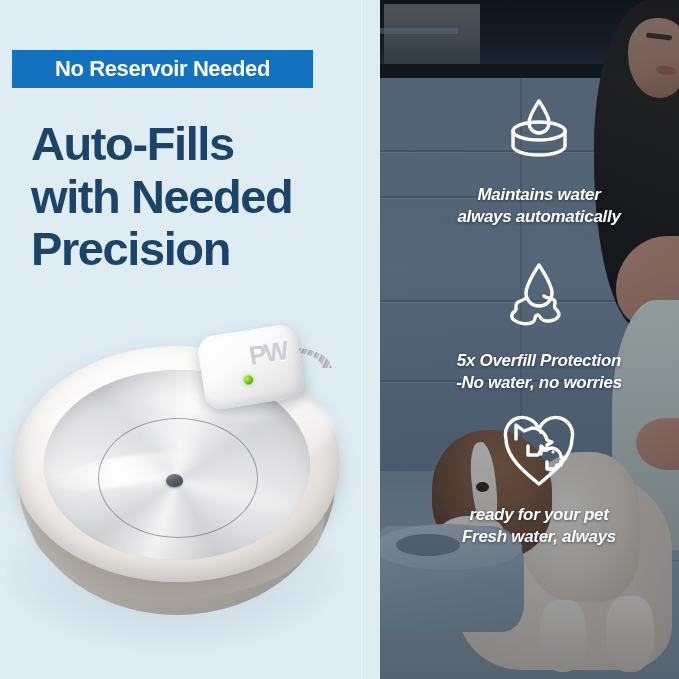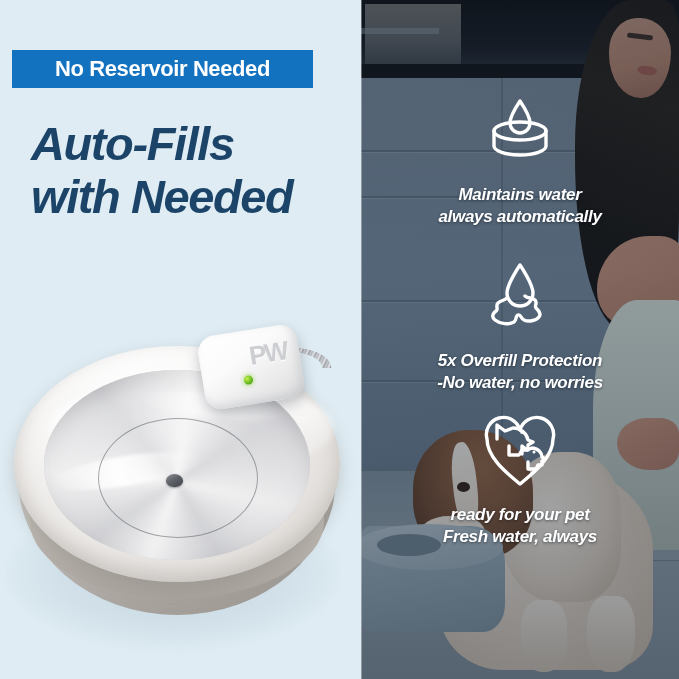--- a/index.html
+++ b/index.html
@@ -6,20 +6,21 @@
   html, body {
     width:679px; height:679px;
     font-family:"Liberation Sans", sans-serif;
     overflow:hidden;
     background:#dfecf3;
   }
   .stage {
     position:relative;
     width:550px; height:679px;
     display:flex;
+    gap:19px;
   }
 
   
   .left-panel {
     position:relative;
     width:361px; height:679px;
     background:#dfecf3;
     overflow:hidden;
     flex:0 0 361px;
   }
@@ -43,21 +44,21 @@
   .headline {
     position:absolute;
     left:31px; top:118px;
     width:320px;
     color:#1c4468;
     font-size:47px;
     font-weight:bold;
     line-height:1.12;
     letter-spacing:-1.4px;
   }
-  .headline .hl-line { display:block; white-space:nowrap;font-style:italic; }
+  .headline .hl-line { display:block; white-space:nowrap; }
 
   
   .product-scene {
     position:absolute;
     left:0; top:318px;
     width:361px; height:361px;
     overflow:hidden;
   }
   .prod-shadow {
     position:absolute;
@@ -408,20 +409,21 @@
 
   <div class="left-panel">
 
     <div class="badge">
       <span class="badge-label">No Reservoir Needed</span>
     </div>
 
     <div class="headline">
       <span class="hl-line">Auto-Fills</span>
       <span class="hl-line">with Needed</span>
+      <span class="hl-line">Precision</span>
     </div>
 
     <div class="product-scene">
       <div class="prod-shadow"></div>
 
       <div class="hose"></div>
       <div class="sensor-base"></div>
 
       <div class="bowl-body"></div>
       <div class="bowl-body-front"></div>

